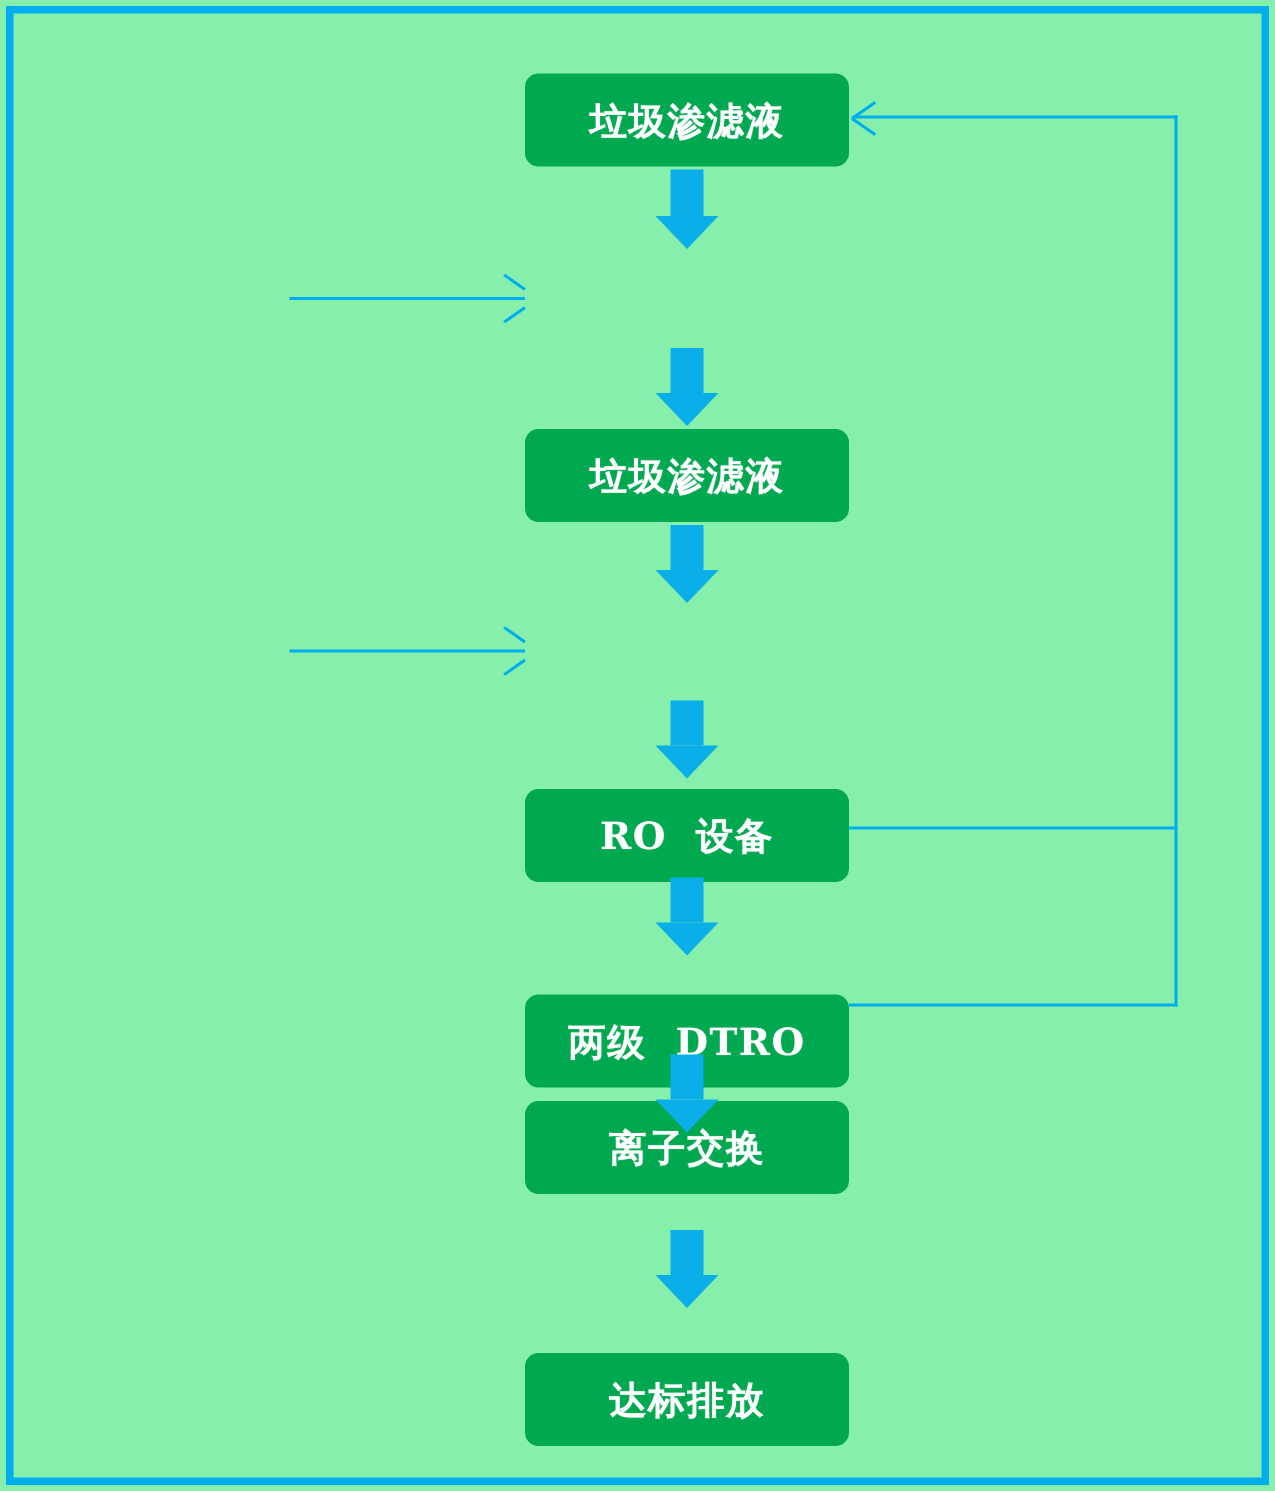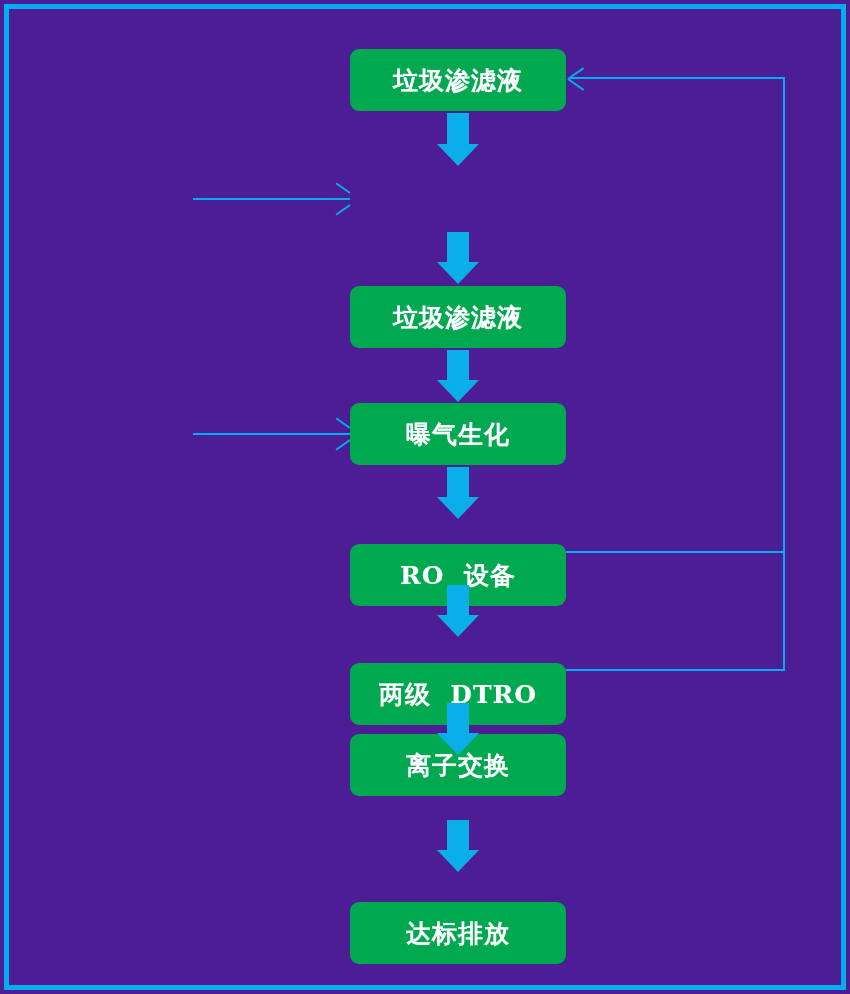--- a/index.html
+++ b/index.html
@@ -10,21 +10,21 @@
   body {
     width: 850px;
     height: 994px;
     font-family: "Liberation Sans", "DejaVu Sans", sans-serif;
     overflow: hidden;
   }
   #canvas {
     position: relative;
     width: 850px;
     height: 994px;
-    background: #4c1d95;
+    background: #86efac;
     box-sizing: border-box;
   }
   
   .frame {
     position: absolute;
     left: 4px;
     top: 4px;
     width: 842px;
     height: 986px;
     border: 5px solid #00AEEF;
@@ -110,22 +110,21 @@
 </style>
 </head>
 <body>
 
 <div id="canvas">
 
   <div class="frame"></div>
 
   <div class="node" style="top:49px">垃圾渗滤液</div>
   <div class="node" style="top:286px">垃圾渗滤液</div>
-  <div class="node" style="top:403px">曝气生化</div>
-  <div class="node" style="top:544px">RO  设备</div>
+  <div class="node" style="top:526px">RO  设备</div>
   <div class="node" style="top:663px">两级  DTRO</div>
   <div class="node" style="top:734px">离子交换</div>
   <div class="node" style="top:902px">达标排放</div>
 
   <div class="vArrow" style="top:113px;height:53px">
     <div class="shaft" style="height:31px"></div>
       <div class="head" style="top:31px"></div>
   </div>
   <div class="vArrow" style="top:232px;height:52px">
     <div class="shaft" style="height:30px"></div>

